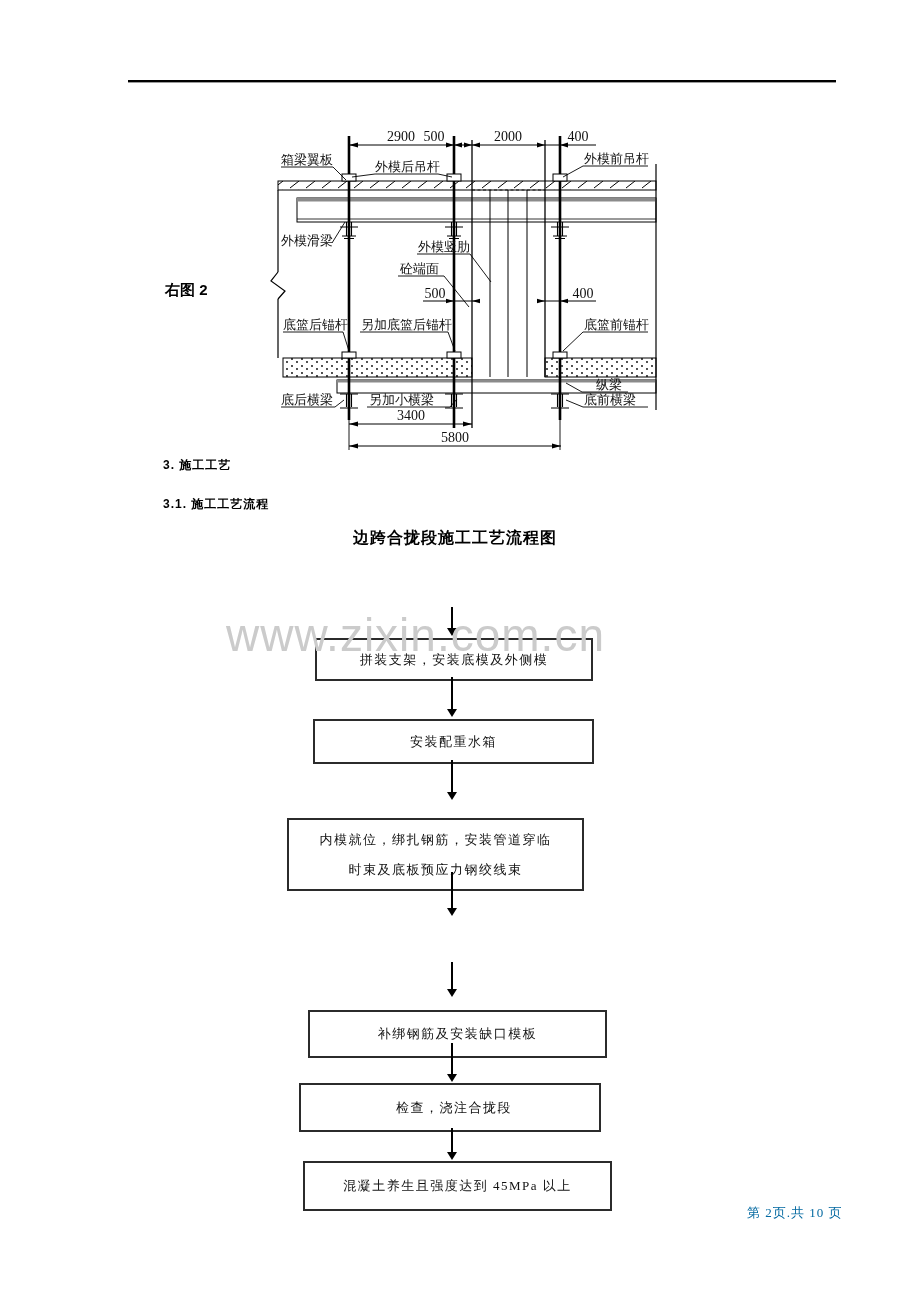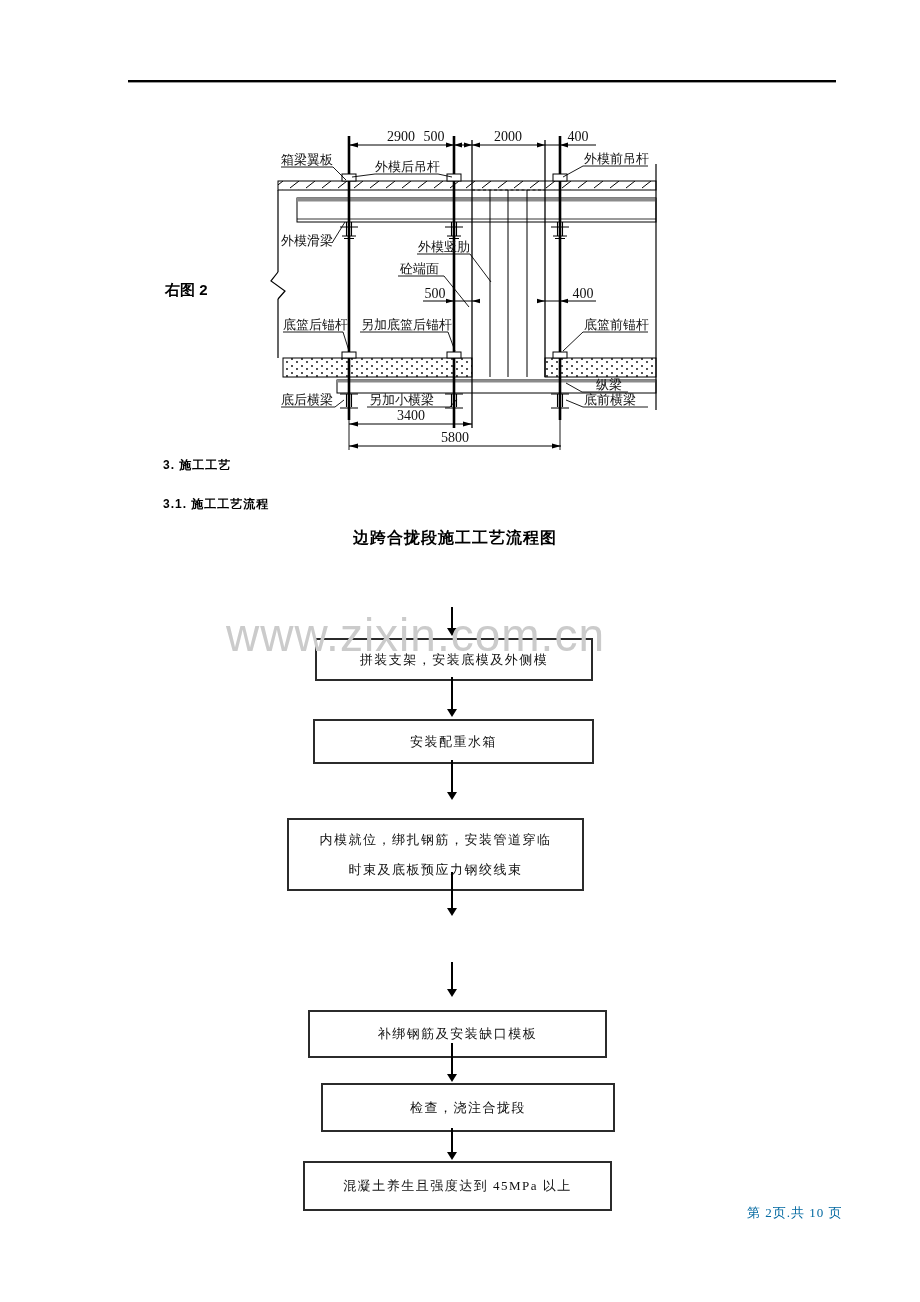--- a/index.html
+++ b/index.html
@@ -190,21 +190,21 @@
       <div class="fhead"></div>
     </div>
 
   <div class="fbox" style="left:308px;top:999px;width:295px;height:44px;margin-top:11px;">
     <span>补绑钢筋及安装缺口模板</span>
   </div>
   <div class="farrow" style="left:451px;top:1043px;height:31px;">
       <div class="fhead"></div>
     </div>
 
-  <div class="fbox" style="left:321px;top:1083px;width:290px;height:45px;">
+  <div class="fbox" style="left:299px;top:1083px;width:290px;height:45px;padding-left:8px;">
     <span>检查，浇注合拢段</span>
   </div>
   <div class="farrow" style="left:451px;top:1128px;height:24px;">
       <div class="fhead"></div>
     </div>
 
   <div class="fbox" style="left:303px;top:1161px;width:305px;height:46px;">
     <span>混凝土养生且强度达到 45MPa 以上</span>
   </div>
 

